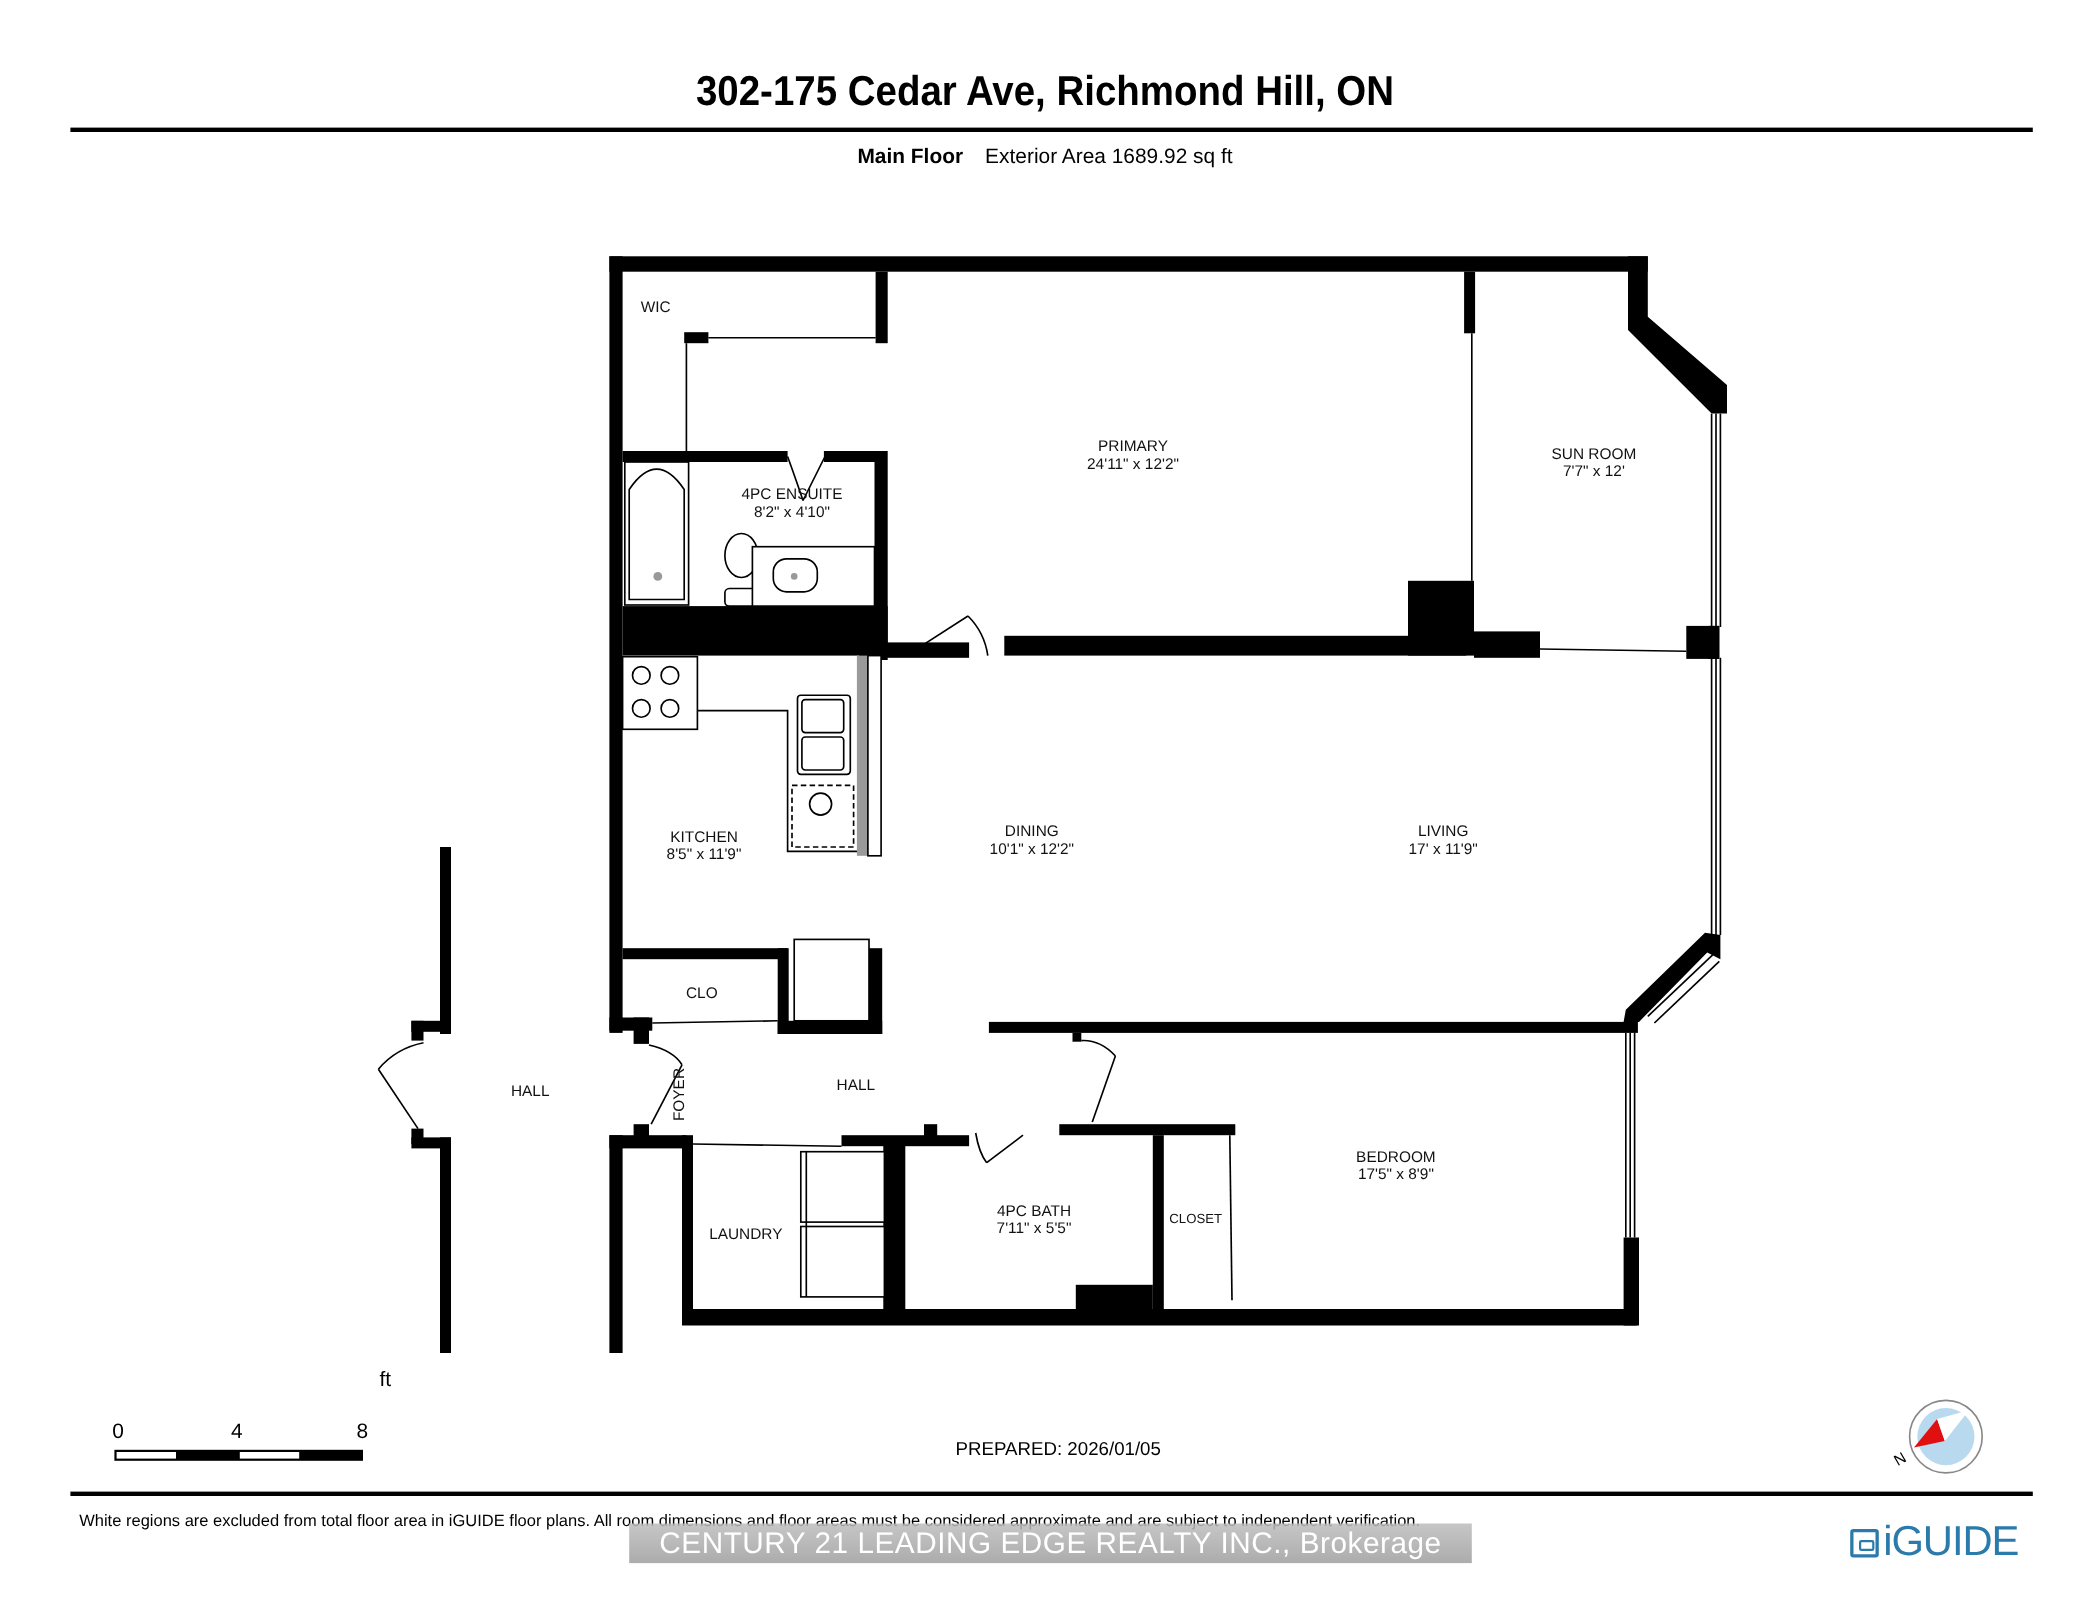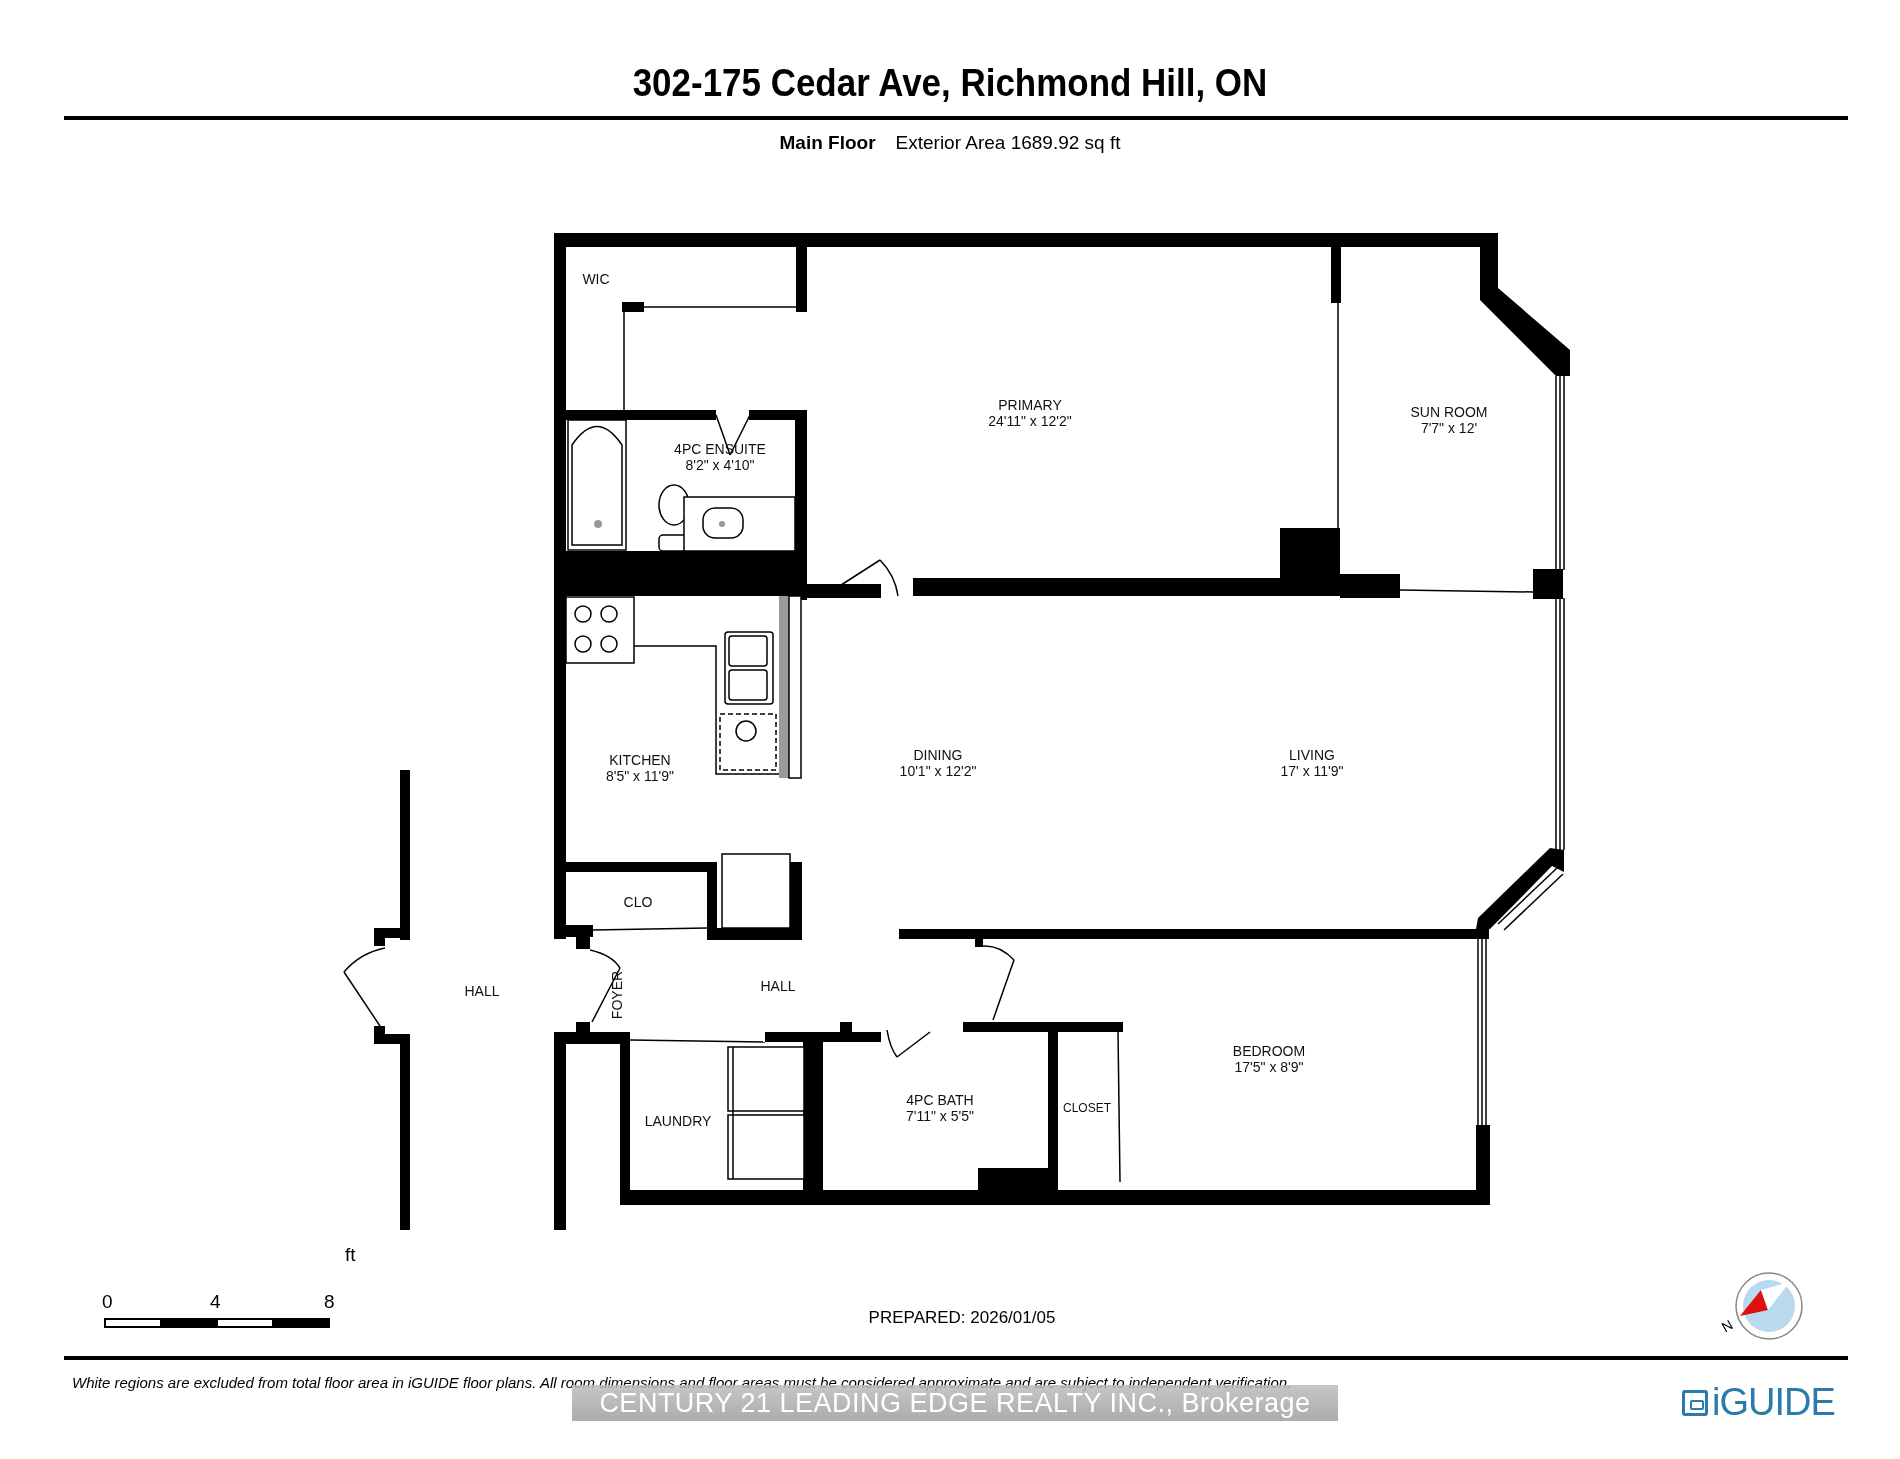--- a/index.html
+++ b/index.html
@@ -5,21 +5,21 @@
   html, body { margin:0; padding:0; background:#ffffff; }
   body { width:1900px; height:1459px; position:relative; overflow:hidden; font-family:"Liberation Sans", sans-serif; color:#000; }
   .title { position:absolute; left:0; width:1900px; top:62px; text-align:center; font-size:38px; font-weight:bold; letter-spacing:0px; transform:scaleX(0.92); }
   .rule { position:absolute; left:64px; width:1784px; height:4px; background:#000; }
   .subtitle { position:absolute; top:132px; left:0; width:1900px; text-align:center; font-size:19px; }
   .subtitle b { font-weight:bold; margin-right:20px;text-align:center; }
   .plan { position:absolute; left:0; top:0; }
   .lbl { font-family:"Liberation Sans", sans-serif; font-size:14px; fill:#111; text-anchor:middle; }
   .scale-lbl { position:absolute; font-size:19px; }
   .prepared { position:absolute; top:1308px; left:0; width:1900px; text-align:center; font-size:17px; padding-left:24px; box-sizing:border-box; }
-  .disclaimer { position:absolute; top:1374px; left:72px; font-size:15px;font-style:italic; }
+  .disclaimer { position:absolute; top:1374px; left:72px; font-size:15px; }
   .watermark { position:absolute; top:1385px; left:572px; width:766px; height:36px; background:linear-gradient(#bdbdbd,#9e9e9e); color:#fff; font-size:27px; text-align:center; line-height:36px; opacity:0.85; letter-spacing:0.5px; }
   .iguide { position:absolute; top:1365px; left:1682px; font-size:38px; color:#2a7bab; font-weight:normal; letter-spacing:-1px; display:flex; align-items:center;margin-top:16px; }
   .iguide .box { width:26px; height:26px; border:3px solid #2a7bab; border-radius:3px; margin-right:4px; position:relative; box-sizing:border-box; }
   .iguide .box::after { content:""; position:absolute; left:5px; top:7px; width:10px; height:6px; border:2px solid #2a7bab; border-radius:2px; }
 </style>
 </head>
 <body>
 
 <div class="title">302-175 Cedar Ave, Richmond Hill, ON</div>
 <div class="rule" style="top:116px"></div>

